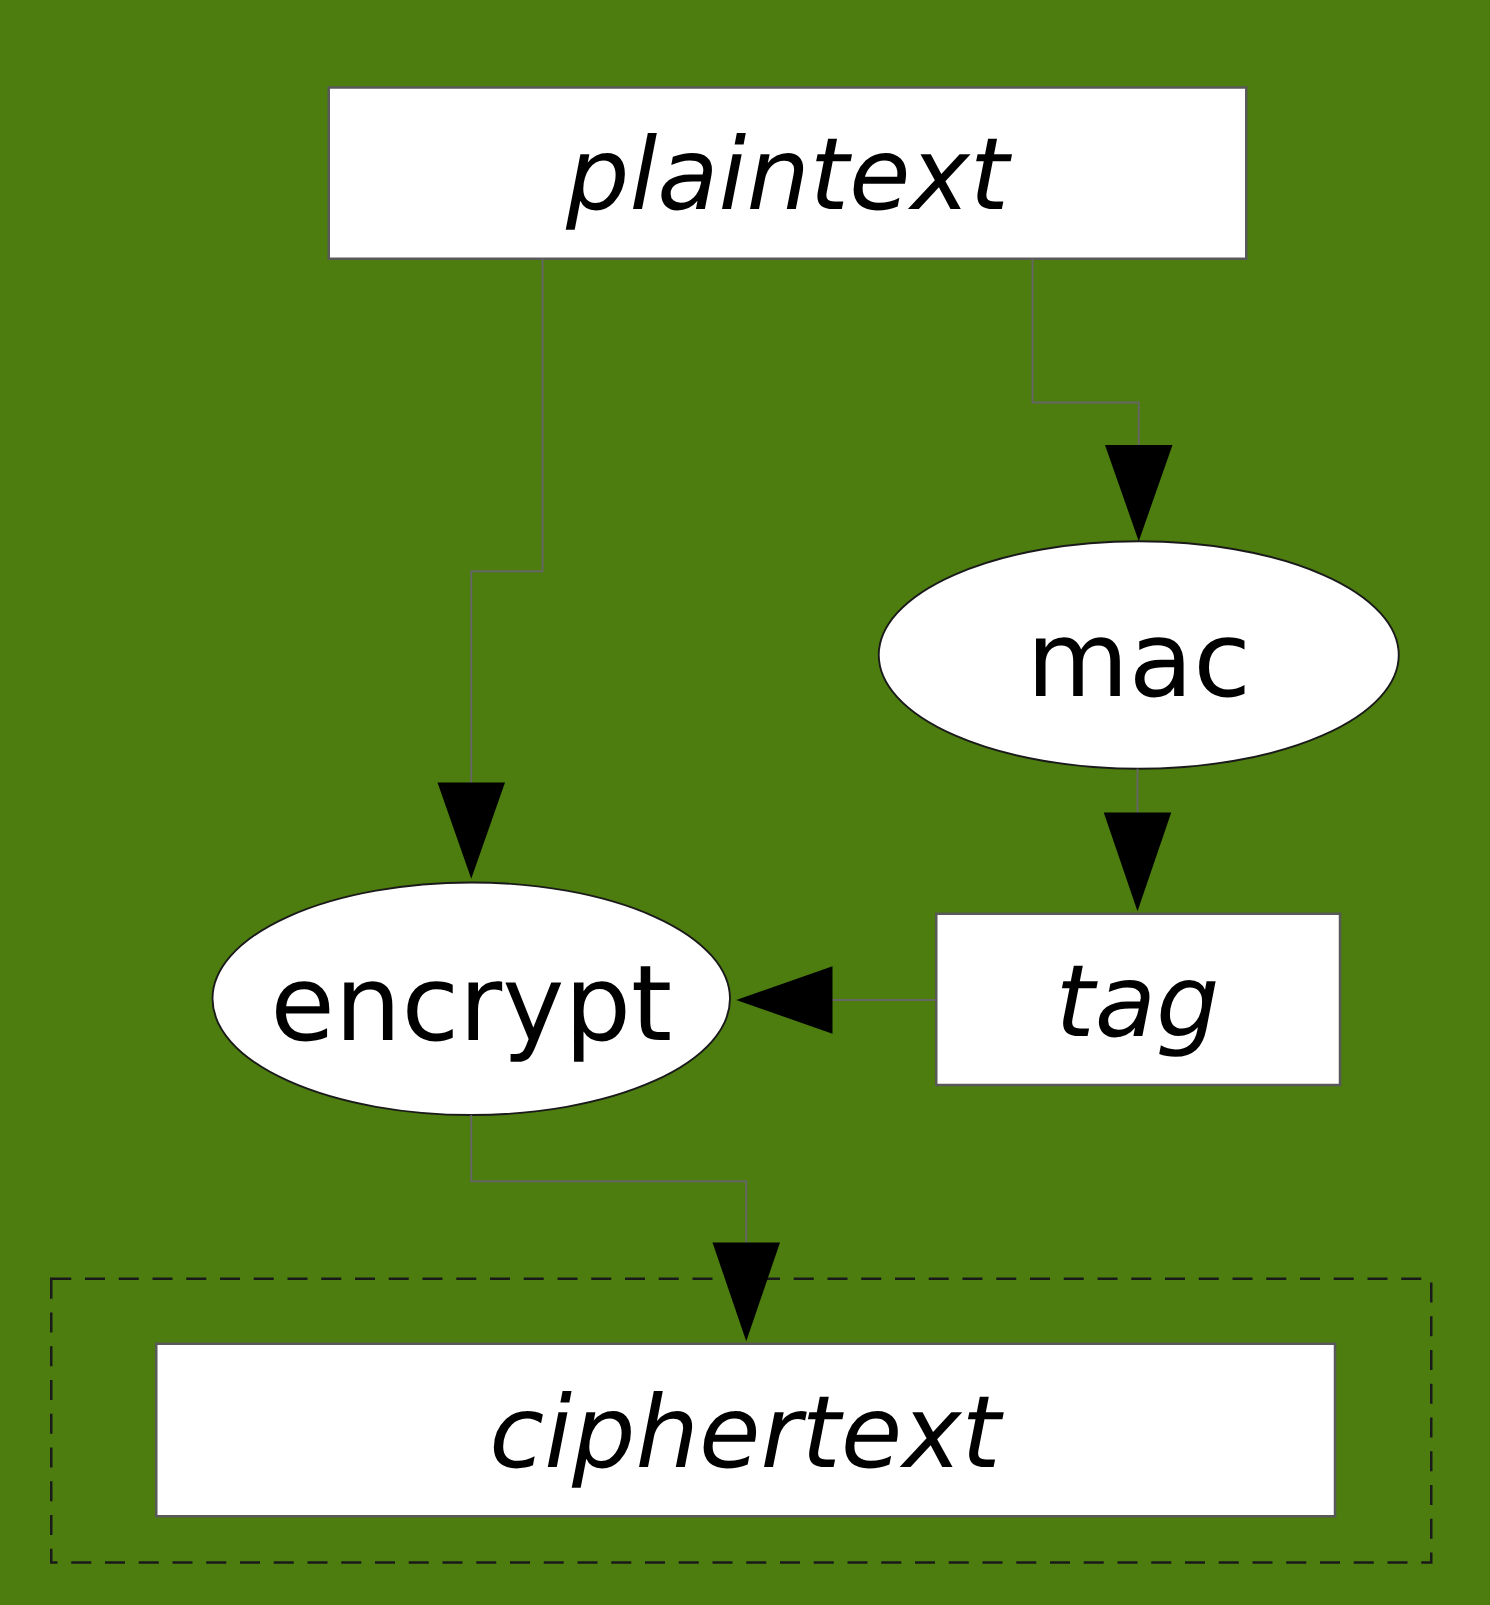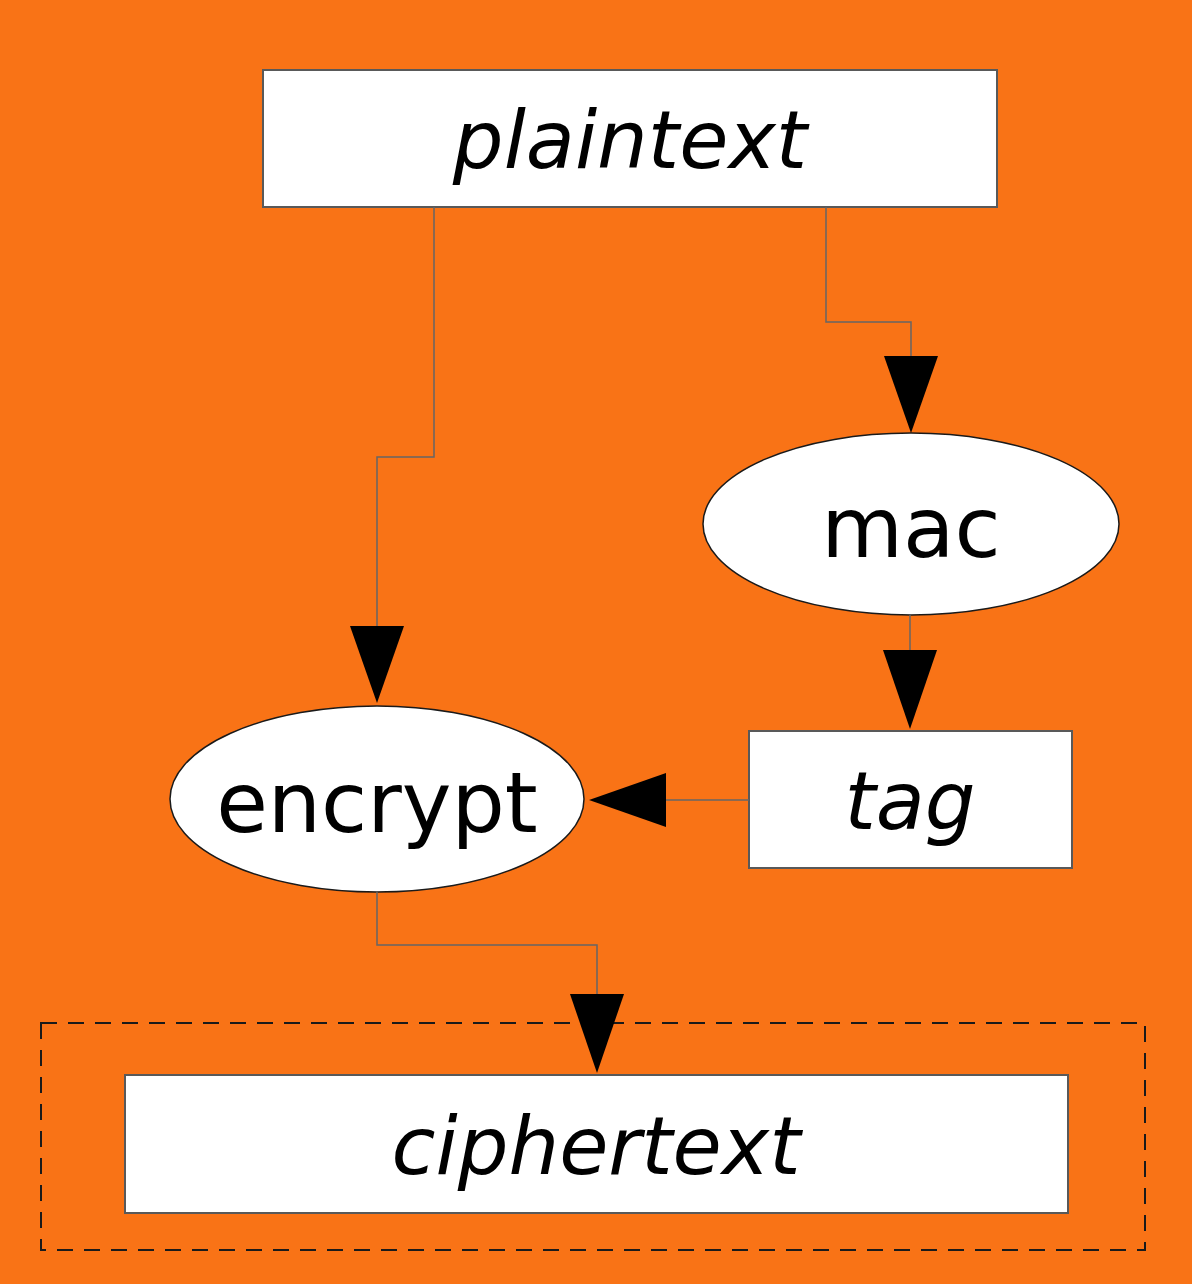--- a/index.html
+++ b/index.html
@@ -4,21 +4,21 @@
 <style>
   html, body {
     margin: 0;
     padding: 0;
     background: #ffffff;
   }
   .canvas {
     position: relative;
     width: 1192px;
     height: 1284px;
-    background: #f97316;
+    background: #4d7c0f;
     overflow: hidden;
   }
   svg { display: block; }
   .label {
     font-family: "DejaVu Sans", sans-serif;
     text-anchor: middle;
     dominant-baseline: central;
   }
   .italic { font-style: italic; }
   .size-node  { font-size: 80px; }   

